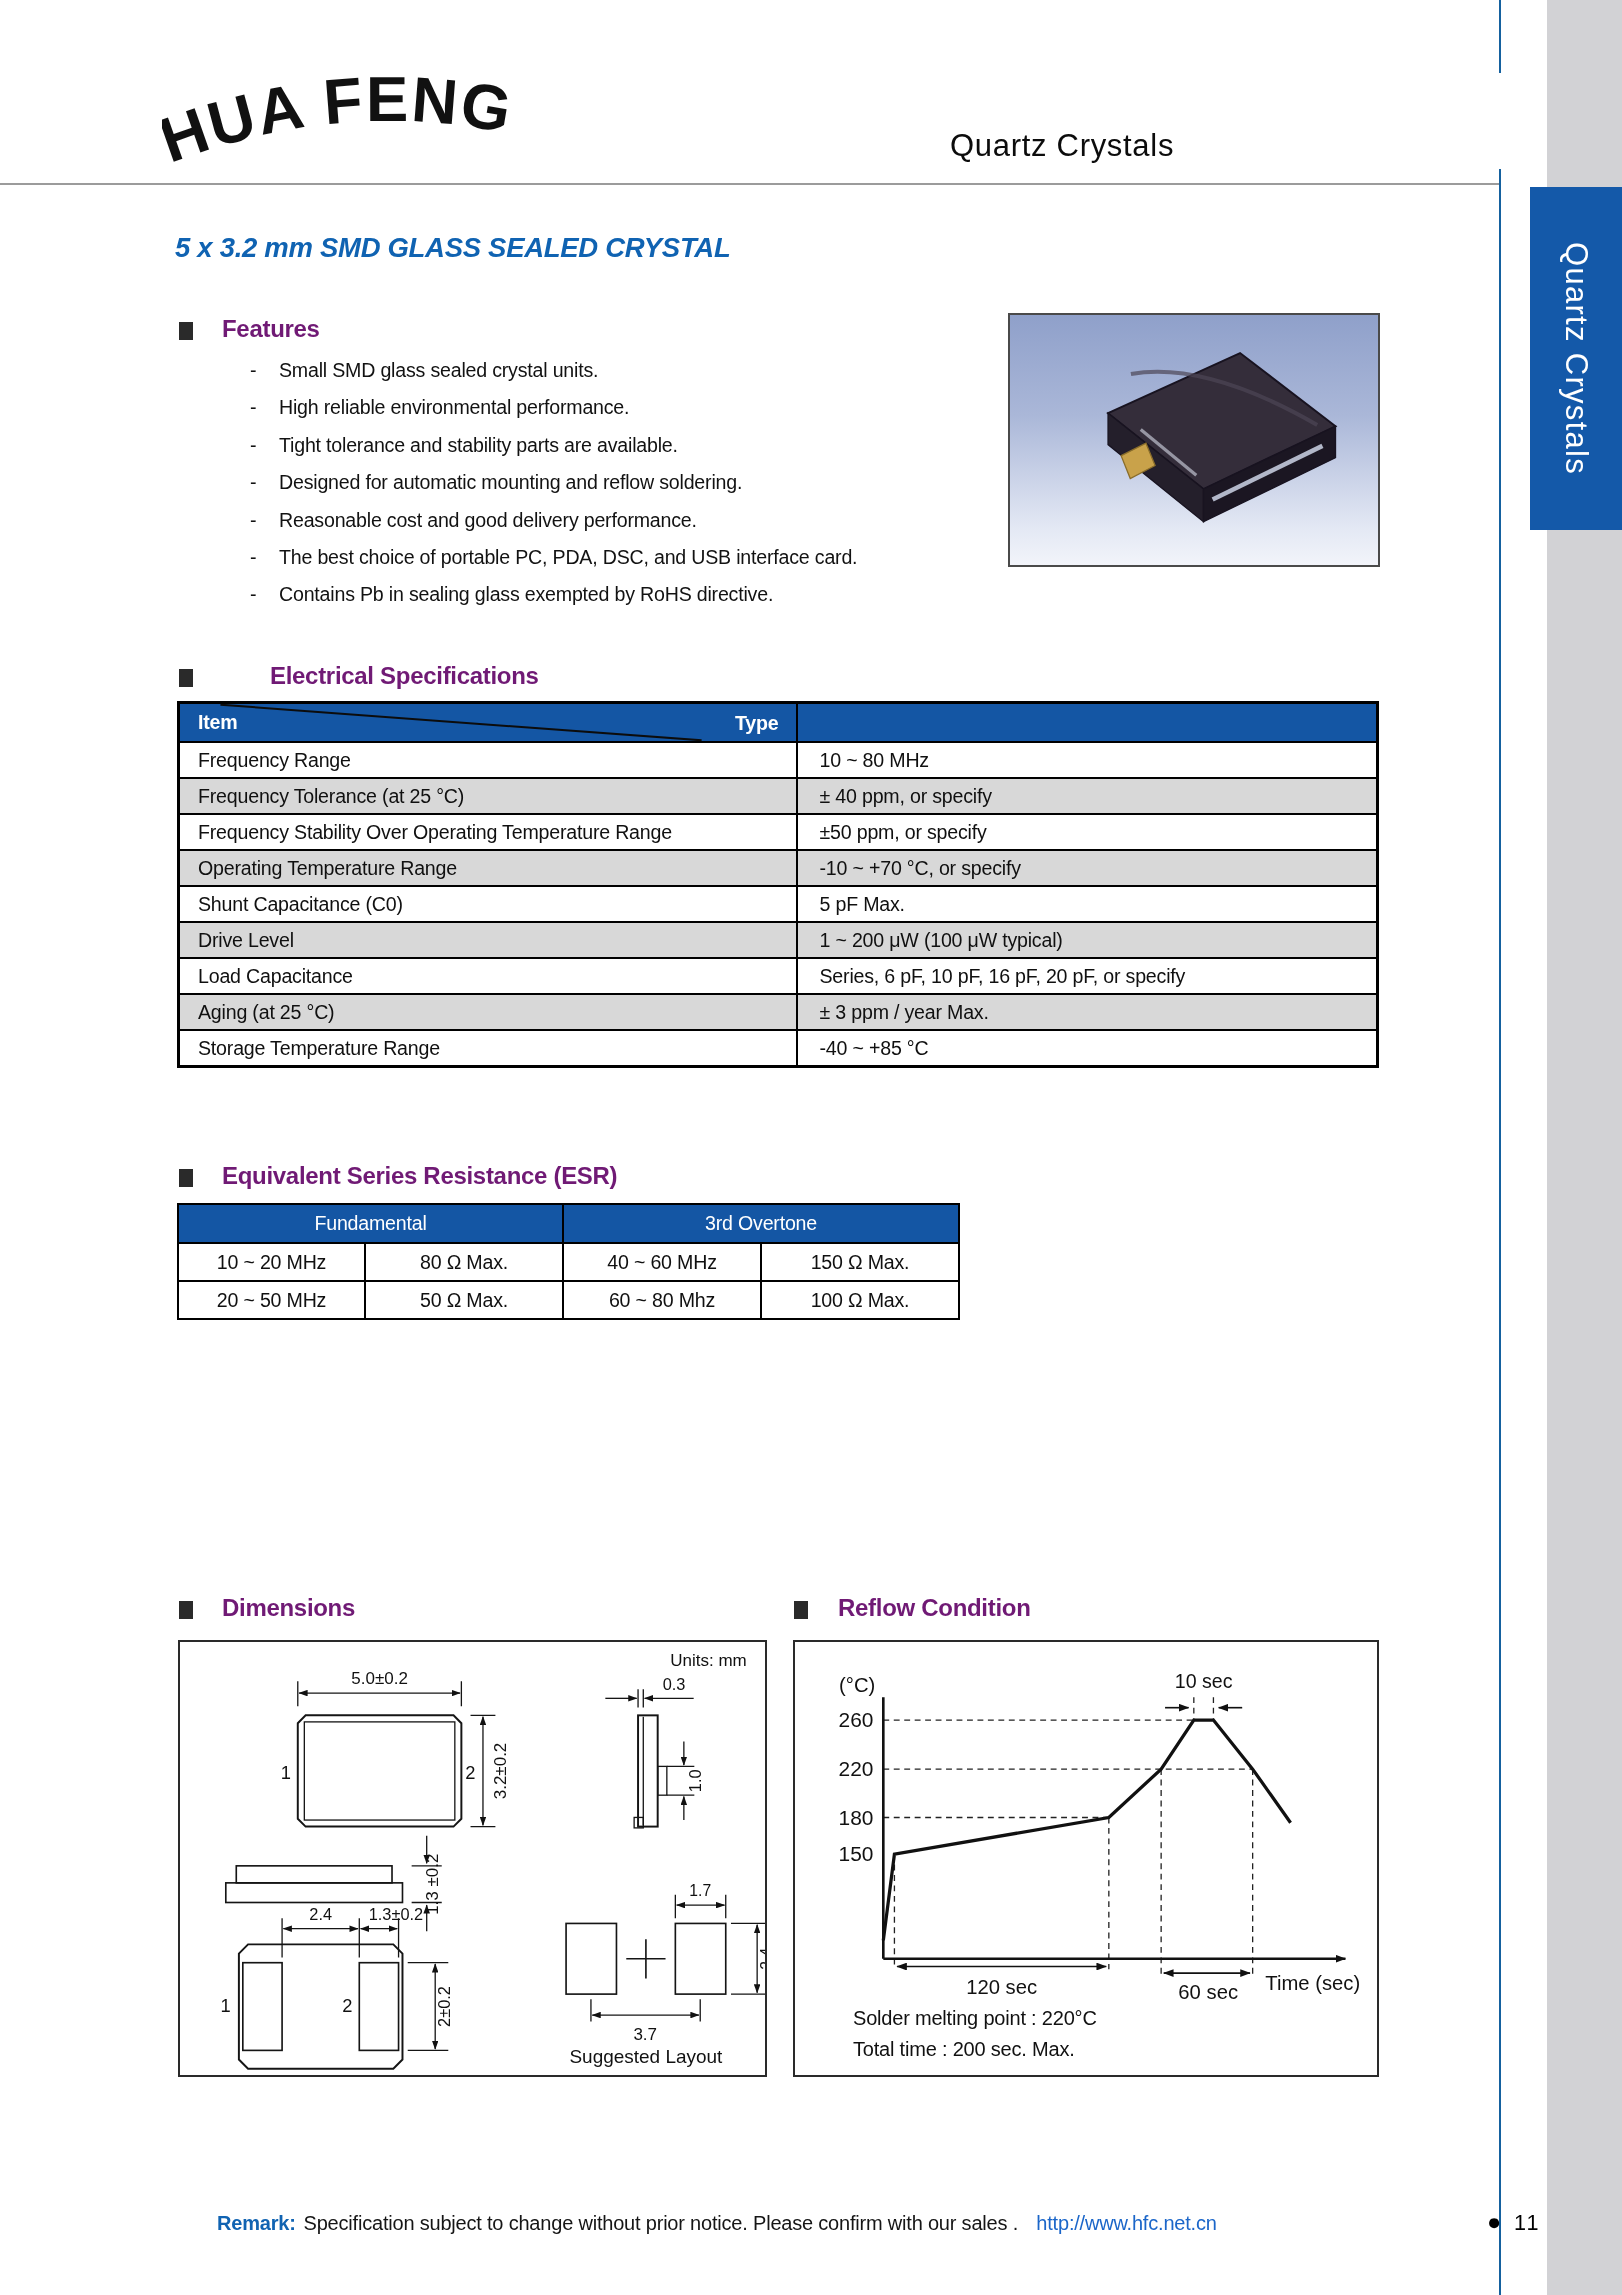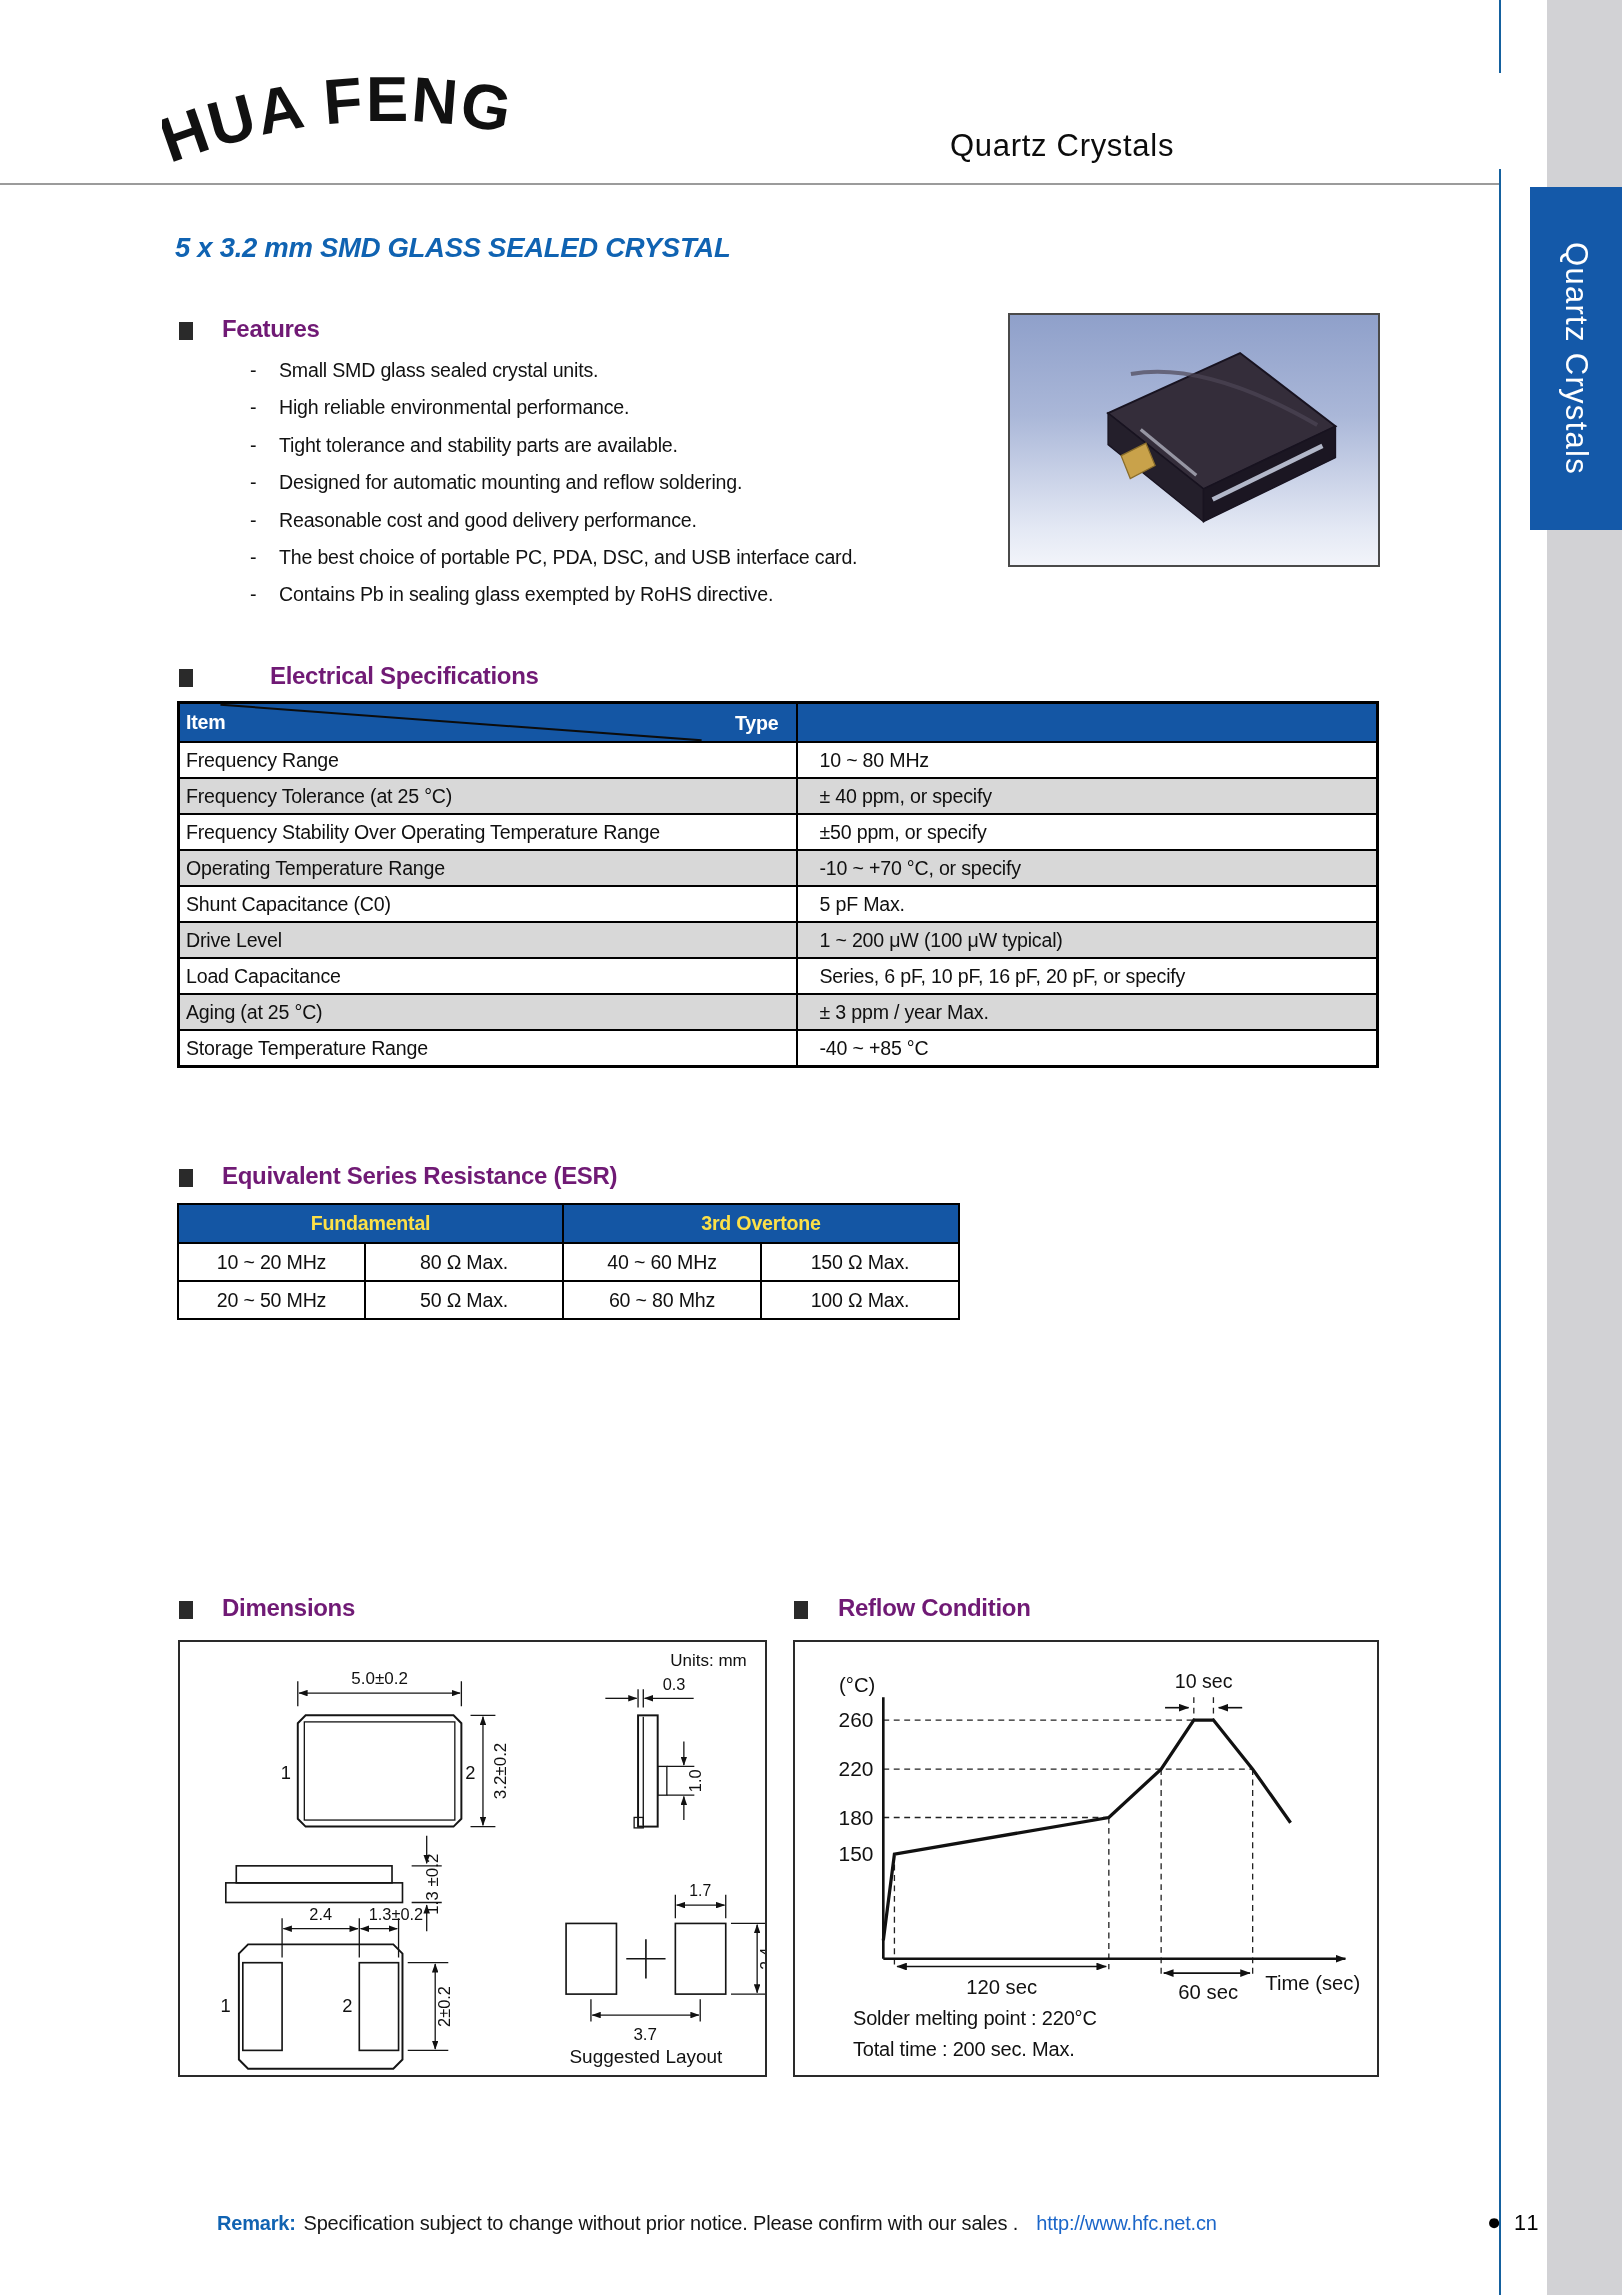--- a/index.html
+++ b/index.html
@@ -30,32 +30,32 @@
   #features-list{position:absolute;left:250px;top:359px;}
   .feat-item{display:flex;margin-bottom:14.4px;font-size:19.6px;color:#121212;letter-spacing:-0.2px;}
   .feat-dash{width:29px;flex:0 0 29px;}
 
   
   #product-photo{position:absolute;left:1008px;top:313px;width:368px;height:250px;border:2px solid #4a4a4a;
      background:linear-gradient(180deg,#8fa0ca 0%,#aab7d8 40%,#e3e8f4 85%,#f2f4fa 100%);}
 
   
   #elec-table{position:absolute;left:177px;top:701px;border-collapse:collapse;table-layout:fixed;width:1199px;border:3.3px solid #000;}
-  #elec-table td{border:2px solid #000;height:34px;font-size:19.6px;color:#101010;padding:0 6px;letter-spacing:-0.2px;}
+  #elec-table td{border:2px solid #000;height:34px;font-size:19.6px;color:#101010;padding:0 18px;letter-spacing:-0.2px;}
   #elec-table td.val{text-align:left;padding:0 22px;}
   #elec-table tr.hdr td{background:#1456a4;color:#ffffff;font-weight:bold;height:37px;}
   #elec-table tr.gray td{background:#d8d8d8;}
   #elec-head-cell{position:relative;}
   #elec-head-cell .type-label{position:absolute;right:17px;top:50%;transform:translateY(-50%);}
   #elec-head-cell svg{position:absolute;left:0;top:0;width:100%;height:100%;}
 
   
   #esr-table{position:absolute;left:177px;top:1203px;border-collapse:collapse;table-layout:fixed;width:780px;border:2.6px solid #000;}
   #esr-table th,#esr-table td{border:2px solid #000;font-size:19.6px;letter-spacing:-0.2px;}
-  #esr-table th{background:#1456a4;color:#fde047;font-weight:bold;height:35px;}
+  #esr-table th{background:#1456a4;color:#ffffff;font-weight:normal;height:35px;}
   #esr-table td{height:34px;text-align:center;color:#101010;background:#ffffff;}
 
   
   .panel{position:absolute;border:2px solid #2a2a2a;background:#ffffff;}
   #dims-box{left:178px;top:1640px;width:585px;height:433px;}
   #units-label{position:absolute;right:18.3px;top:9.2px;font-size:17px;color:#111;}
   #reflow-box{left:793px;top:1640px;width:582px;height:433px;}
   #reflow-notes{position:absolute;left:58px;top:361px;font-size:20px;color:#111;line-height:31px;letter-spacing:-0.2px;}
 
   svg text{font-family:"Liberation Sans",sans-serif;fill:#111;}

